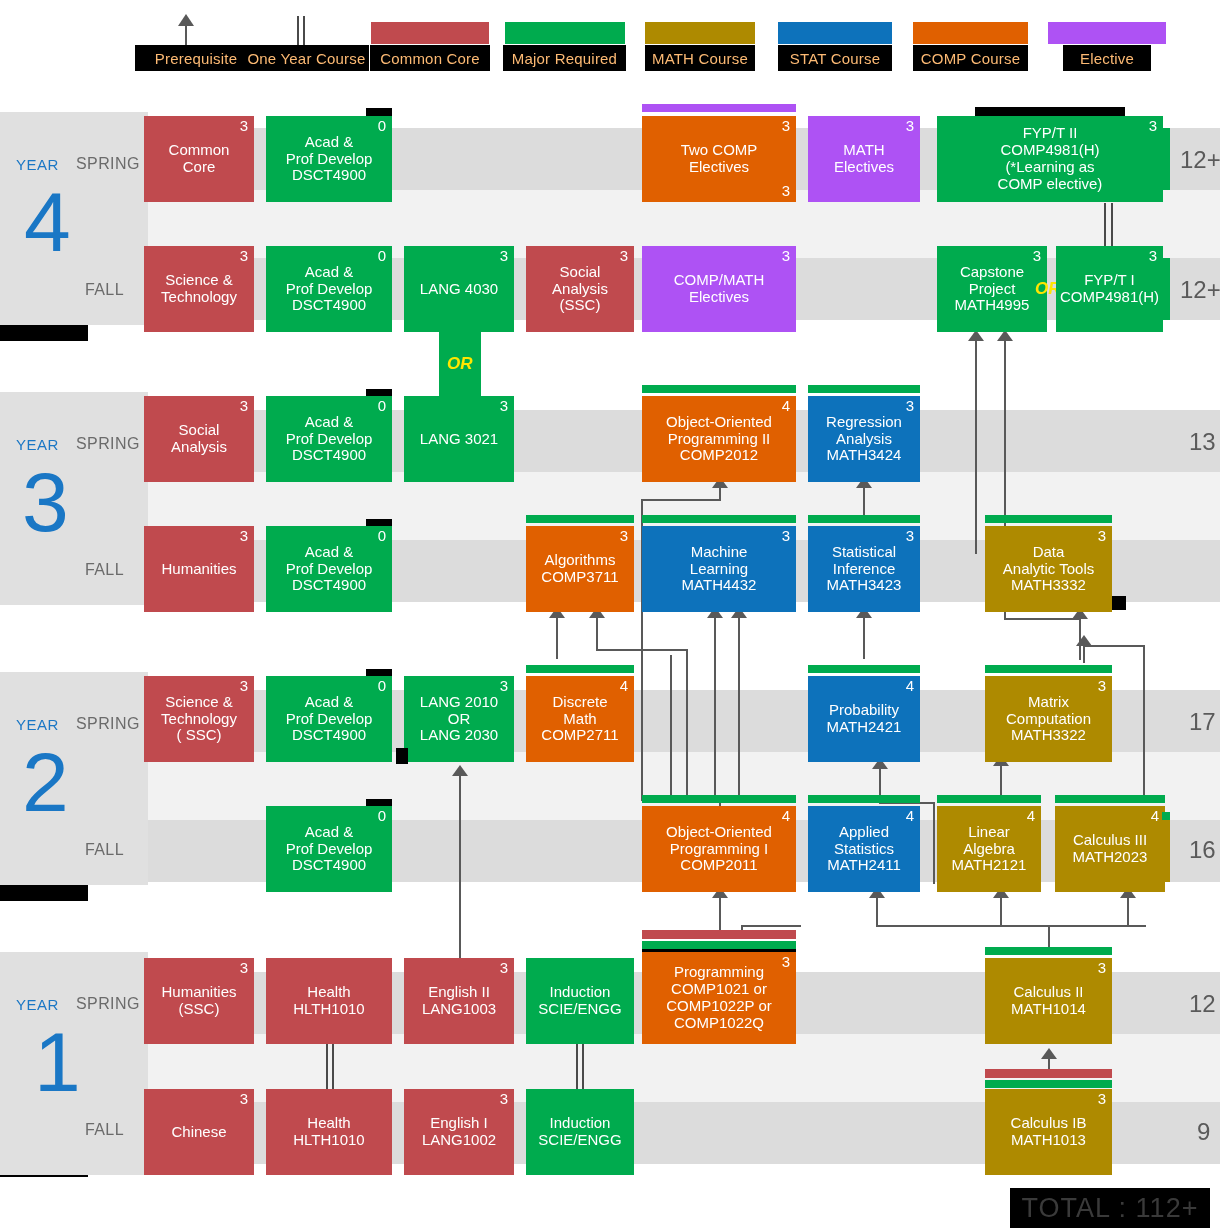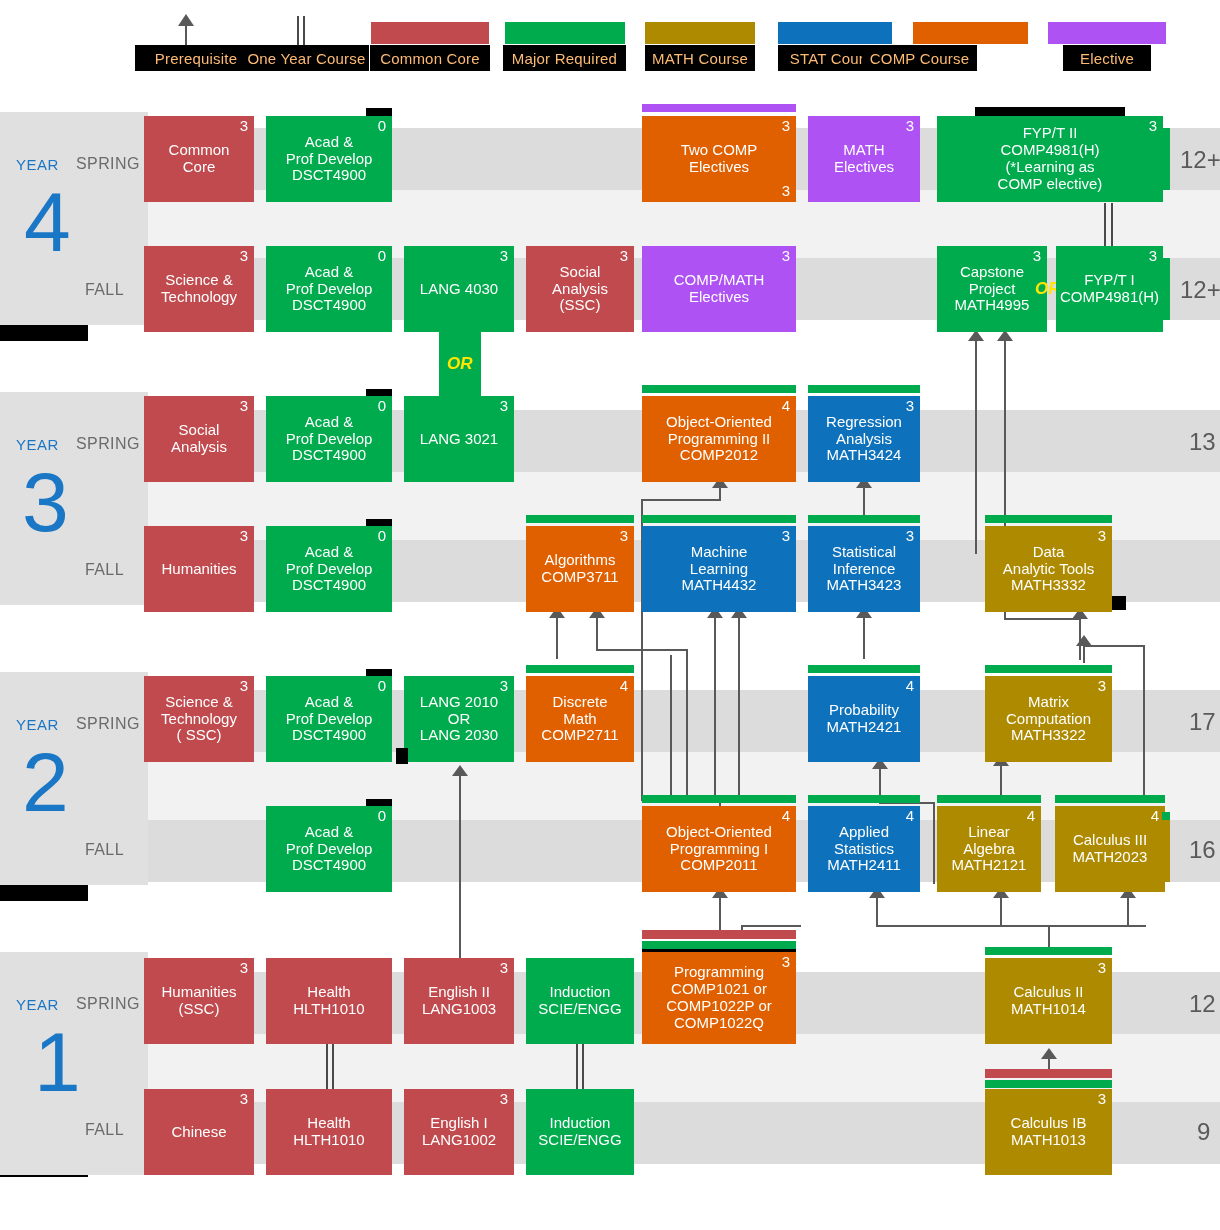--- a/index.html
+++ b/index.html
@@ -81,21 +81,21 @@
       </div>
     <div class="legend-label" style="left:503px;top:45px;width:123px;">
         <span>Major Required</span>
       </div>
     <div class="legend-label" style="left:645px;top:45px;width:110px;">
         <span>MATH Course</span>
       </div>
     <div class="legend-label" style="left:778px;top:45px;width:114px;">
         <span>STAT Course</span>
       </div>
-    <div class="legend-label" style="left:862px;top:45px;width:115px;">
+    <div class="legend-label" style="left:913px;top:45px;width:115px;">
         <span>COMP Course</span>
       </div>
     <div class="legend-label" style="left:1063px;top:45px;width:88px;">
         <span>Elective</span>
       </div>
   </div>
 
   <div class="yearblock" style="top:112px;height:213px;width:148px;"></div>
   <div class="yearblock" style="top:392px;height:213px;width:148px;"></div>
   <div class="yearblock" style="top:672px;height:213px;width:148px;"></div>
@@ -558,14 +558,17 @@
     <span class="cr">3</span>
     <span class="title">Calculus IB</span>
     <span class="title">MATH1013</span>
   </div>
 
   <div style="position:absolute;left:1162px;top:128px;width:8px;height:62px;background:#00ab4e;"></div>
   <div style="position:absolute;left:1162px;top:258px;width:8px;height:62px;background:#00ab4e;"></div>
   <div style="position:absolute;left:1162px;top:820px;width:8px;height:62px;background:#ae8a00;"></div>
   <div style="position:absolute;left:1162px;top:812px;width:8px;height:8px;background:#00ab4e;"></div>
 
+  <div class="totalbox" style="left:1010px;top:1188px;width:200px;height:40px;">
+    <span>TOTAL : 112+</span>
+  </div>
 
 </div>
 
 </body></html>

